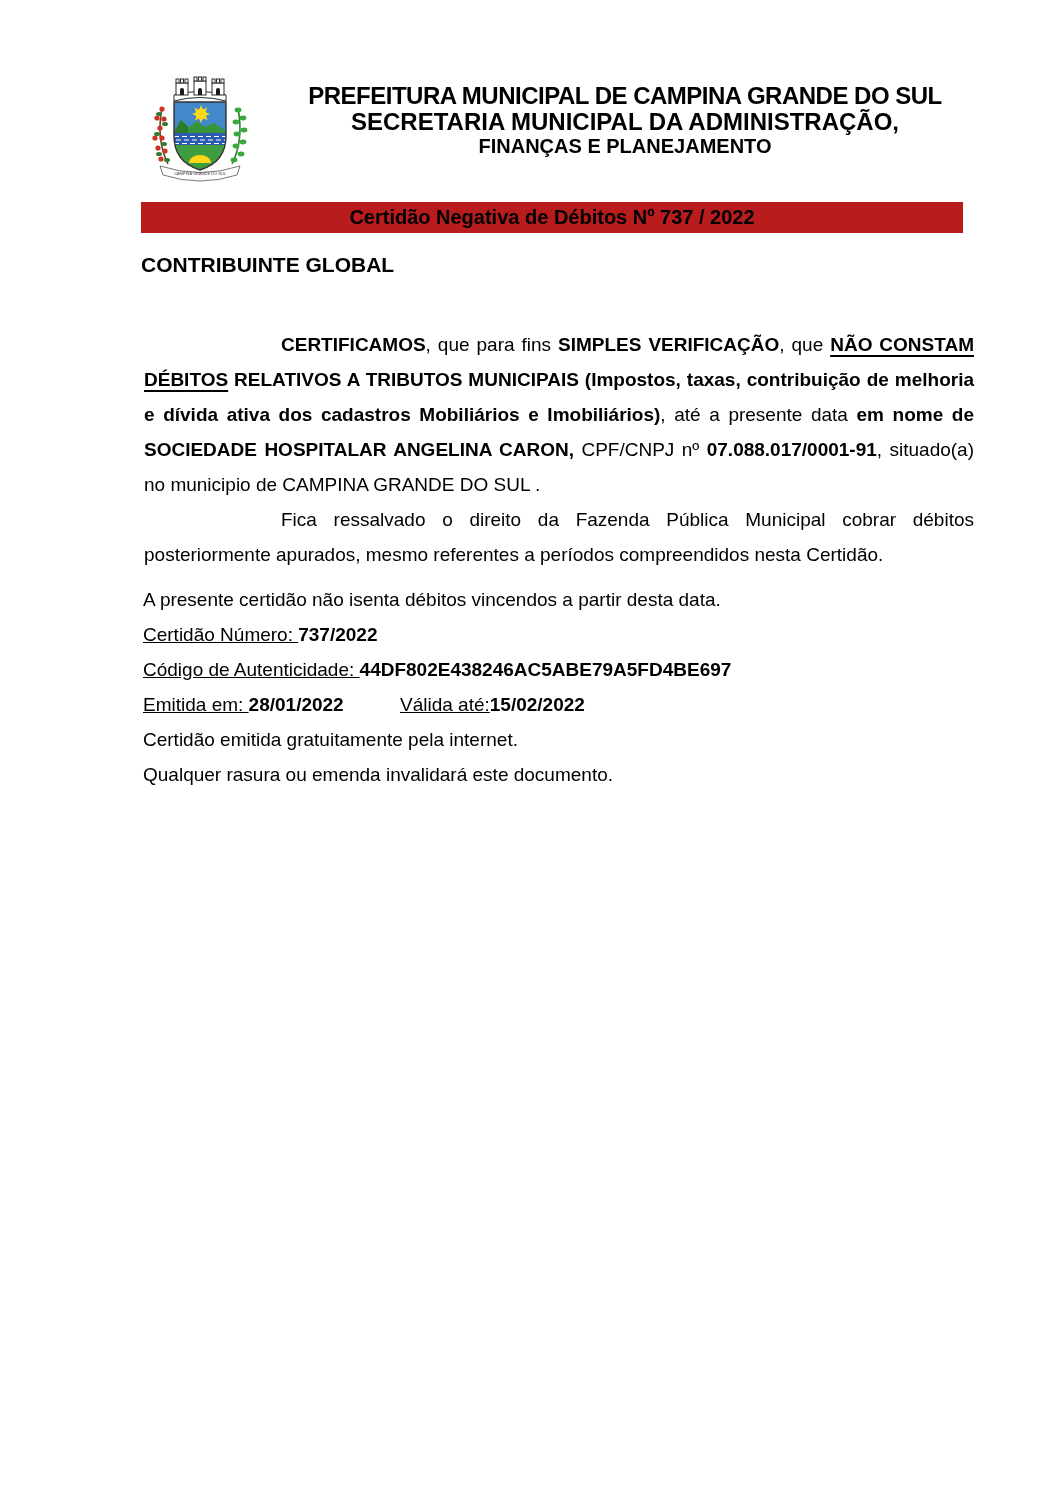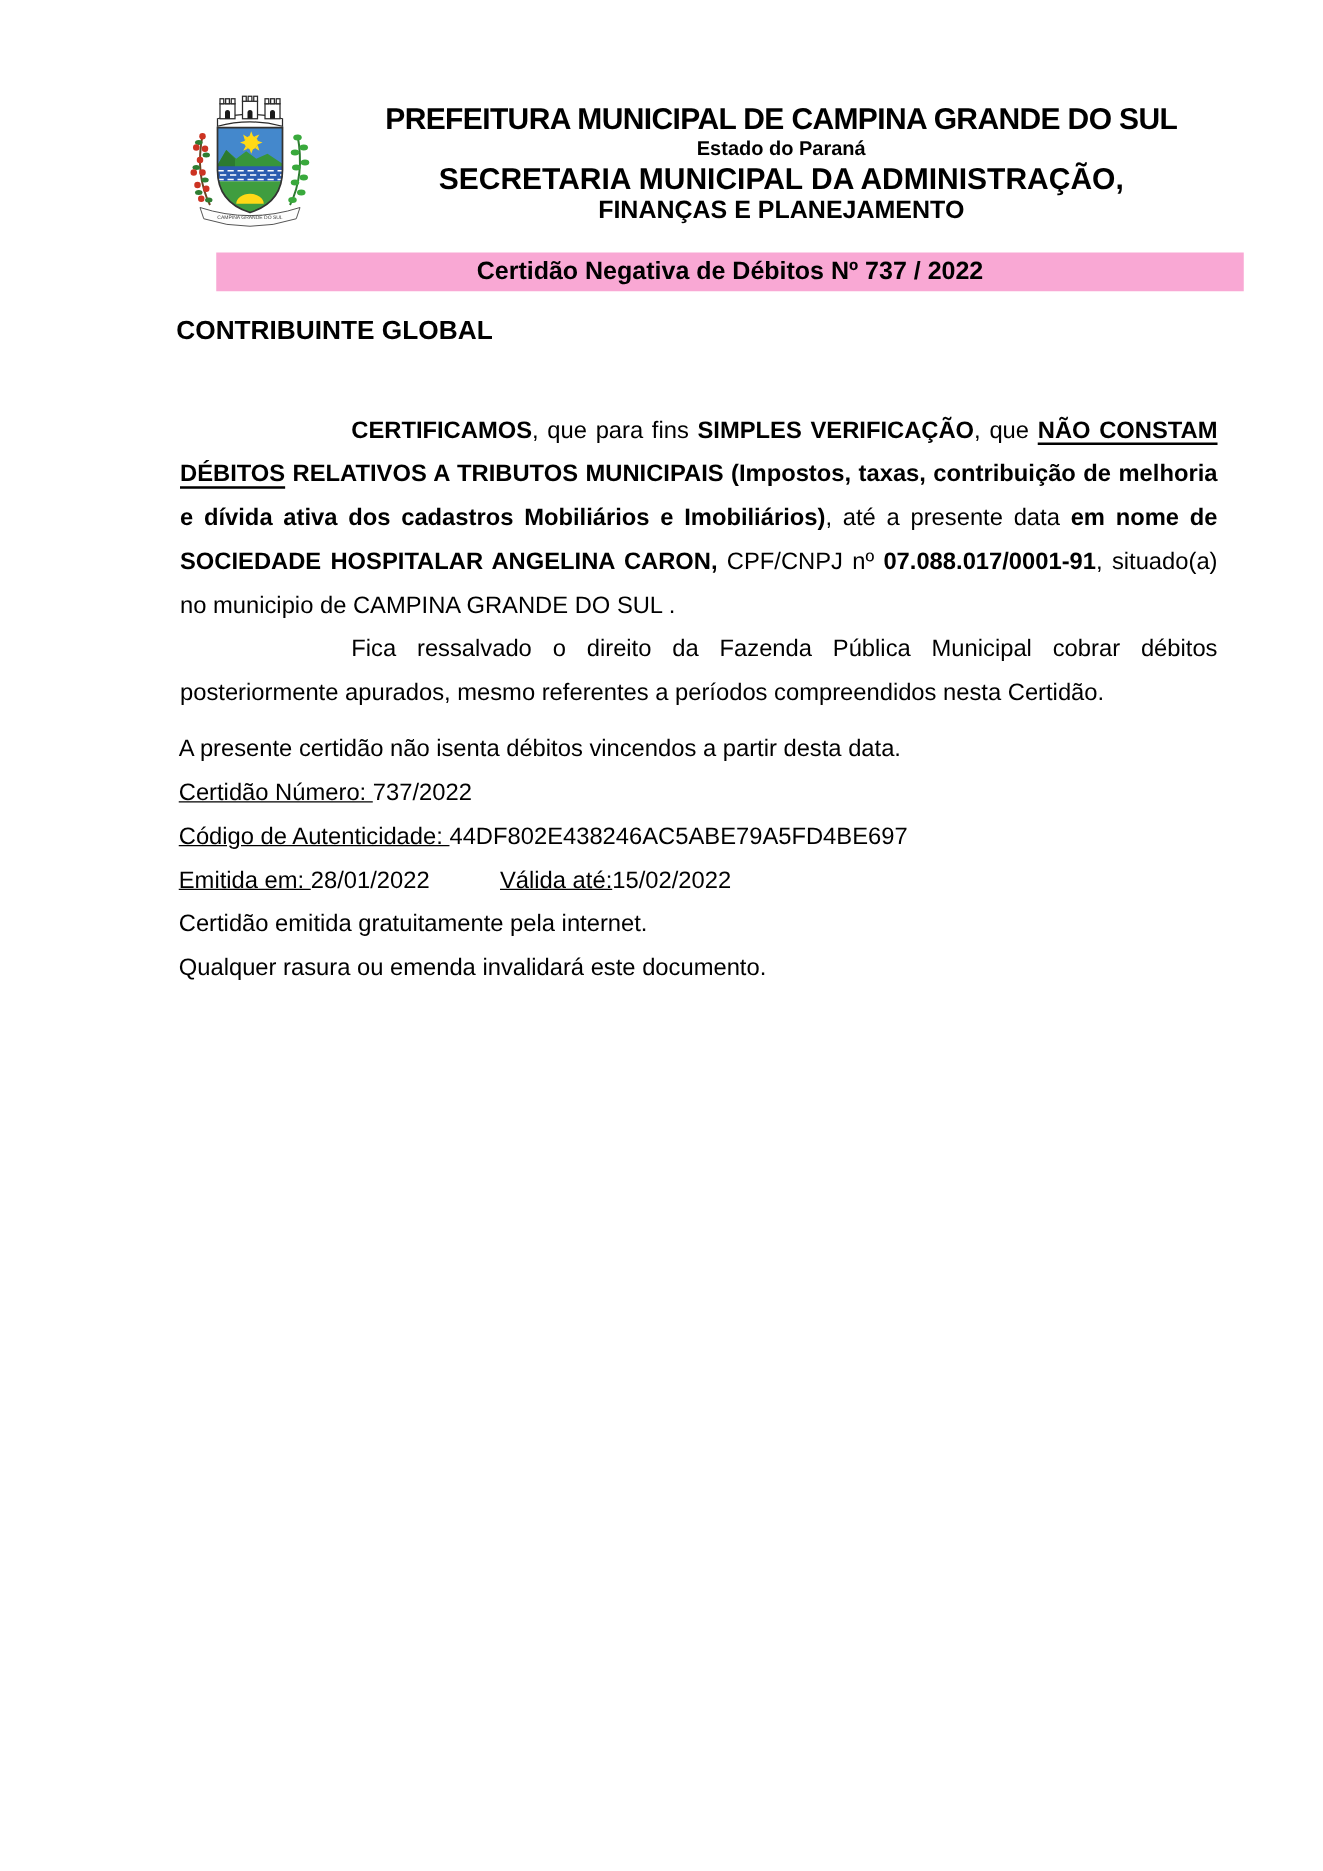--- a/index.html
+++ b/index.html
@@ -29,21 +29,21 @@
     font-size:19px;line-height:35px;text-align:justify;margin-left:18px;
   }
   .body-text p{margin:0;text-indent:137px;}
   .b{font-weight:bold;}
   .u{text-decoration:underline;text-decoration-thickness:2px;text-underline-offset:4px;}
   
   .details{position:absolute;left:143px;top:582px;width:822px;font-size:19px;}
   .dline{height:35px;line-height:35px;white-space:nowrap;}
   .pair-first{display:inline-block;width:257px;}
   .lbl{font-weight:normal;text-decoration:underline;}
-  .val{font-weight:normal;}
+  .val{font-weight:bold;}
 </style>
 </head>
 <body>
 
 <div class="page">
 
   <svg class="coat" viewBox="0 0 104 112" aria-hidden="true">
 
     <g fill="#ffffff" stroke="#2a2a2a" stroke-width="1">
       <path d="M26 21 Q52 14 78 21 L78 27 Q52 20 26 27 Z"></path>
@@ -134,26 +134,25 @@
     <path d="M26 28 L78 28 L78 62 Q78 88 52 96 Q26 88 26 62 Z" fill="none" stroke="#333" stroke-width="1.4"></path>
 
     <g>
       <path d="M12 92 Q52 105 92 92 L89 101 Q52 113 15 101 Z" fill="#fdfdfd" stroke="#555" stroke-width="0.8"></path>
       <text x="52" y="101" text-anchor="middle" font-size="4" fill="#444">CAMPINA GRANDE DO SUL</text>
     </g>
   </svg>
 
   <div class="header-text">
     <div class="ht1">PREFEITURA MUNICIPAL DE CAMPINA GRANDE DO SUL</div>
-    <div class="ht2">Estado do Paraná</div>
     <div class="ht3">SECRETARIA MUNICIPAL DA ADMINISTRAÇÃO,</div>
     <div class="ht4">FINANÇAS E PLANEJAMENTO</div>
   </div>
 
-  <div class="title-bar" style="background: #f9a8d4; margin-left: 32px;">
+  <div class="title-bar" style="background: #b91c1c;">
     <span>Certidão Negativa de Débitos Nº 737 / 2022</span>
   </div>
 
   <div class="subtitle">CONTRIBUINTE GLOBAL</div>
 
   <div class="body-text">
     <p><span class="b">CERTIFICAMOS</span><span>, que para fins </span><span class="b">SIMPLES VERIFICAÇÃO</span><span>, que </span><span class="b u">NÃO CONSTAM DÉBITOS</span><span class="b"> RELATIVOS A TRIBUTOS MUNICIPAIS (Impostos, taxas, contribuição de melhoria e dívida ativa dos cadastros Mobiliários e Imobiliários)</span><span>, até a presente data </span><span class="b">em nome de SOCIEDADE HOSPITALAR ANGELINA CARON,</span><span> CPF/CNPJ nº </span><span class="b">07.088.017/0001-91</span><span>, situado(a) no municipio de CAMPINA GRANDE DO SUL .</span></p>
     <p>Fica ressalvado o direito da Fazenda Pública Municipal cobrar débitos posteriormente apurados, mesmo referentes a períodos compreendidos nesta Certidão.</p>
   </div>
 

